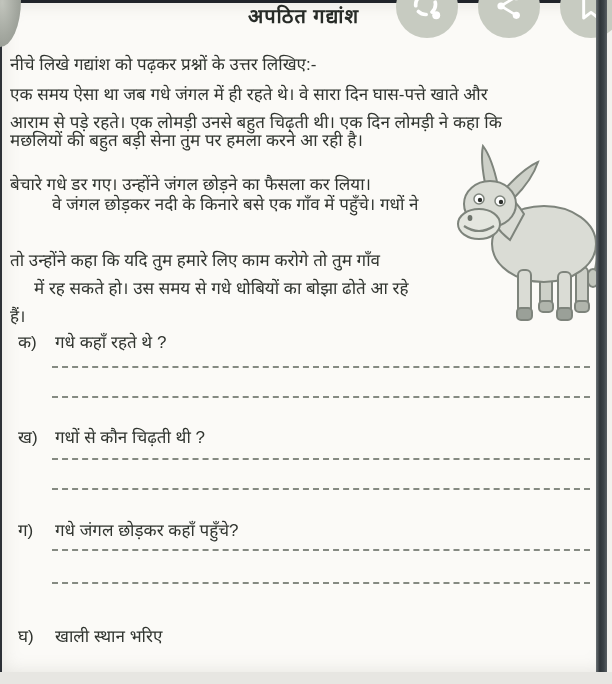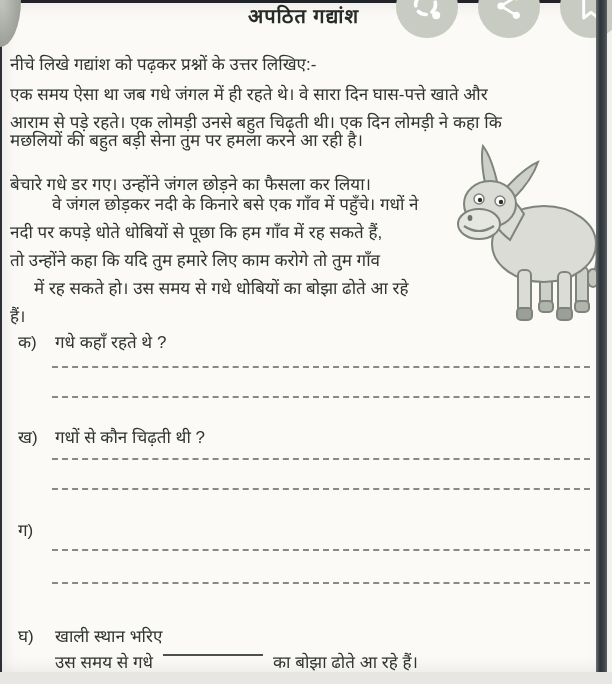--- a/index.html
+++ b/index.html
@@ -102,21 +102,20 @@
       <path d="M6.5 3 H17.5 V21 L12 16.8 L6.5 21 Z" fill="none" stroke="#ffffff" stroke-width="2.2" stroke-linejoin="round"></path>
     </svg>
   </div>
 
   <div class="instruction">नीचे लिखे गद्यांश को पढ़कर प्रश्नों के उत्तर लिखिए:-</div>
   <div class="line l0">एक समय ऐसा था जब गधे जंगल में ही रहते थे। वे सारा दिन घास-पत्ते खाते और</div>
   <div class="line l1">आराम से पड़े रहते। एक लोमड़ी उनसे बहुत चिढ़ती थी। एक दिन लोमड़ी ने कहा कि</div>
   <div class="line l2">मछलियों की बहुत बड़ी सेना तुम पर हमला करने आ रही है।</div>
   <div class="line l3">बेचारे गधे डर गए। उन्होंने जंगल छोड़ने का फैसला कर लिया।</div>
   <div class="line l4">वे जंगल छोड़कर नदी के किनारे बसे एक गाँव में पहुँचे। गधों ने</div>
-  <div class="line l5">नदी पर कपड़े धोते धोबियों से पूछा कि हम गाँव में रह सकते हैं,</div>
   <div class="line l6">तो उन्होंने कहा कि यदि तुम हमारे लिए काम करोगे तो तुम गाँव</div>
   <div class="line l7">में रह सकते हो। उस समय से गधे धोबियों का बोझा ढोते आ रहे</div>
   <div class="line l8">हैं।</div>
 
   <svg class="donkey" width="150" height="182" viewBox="0 0 150 182">
     <g stroke="#7e847c" stroke-width="2" fill="#dadcd5">
 
       <path d="M133 92 Q147 100 144 122 Q143 130 140 134" fill="none"></path>
       <ellipse cx="141" cy="136" rx="6" ry="9" fill="#c2c6bd"></ellipse>
 
@@ -155,25 +154,23 @@
   <div class="q-text qa">गधे कहाँ रहते थे ?</div>
   <div class="answer-line al-1"></div>
   <div class="answer-line al-2"></div>
 
   <div class="q-label qb">ख)</div>
   <div class="q-text qb">गधों से कौन चिढ़ती थी ?</div>
   <div class="answer-line al-3"></div>
   <div class="answer-line al-4"></div>
 
   <div class="q-label qc">ग)</div>
+  <div class="q-text qc">गधे जंगल छोड़कर कहाँ पहुँचे?</div>
   <div class="answer-line al-5"></div>
   <div class="answer-line al-6"></div>
 
   <div class="q-label qd">घ)</div>
   <div class="q-text qd">खाली स्थान भरिए</div>
-  <div class="fill-row">
-    <span>उस समय से गधे</span><span class="blank"></span><span>का बोझा ढोते आ रहे हैं।</span>
-  </div>
 
   <div class="spine-bar"></div>
   <div class="right-strip"></div>
   <div class="bottom-strip"></div>
 </div>
 
 </body></html>

